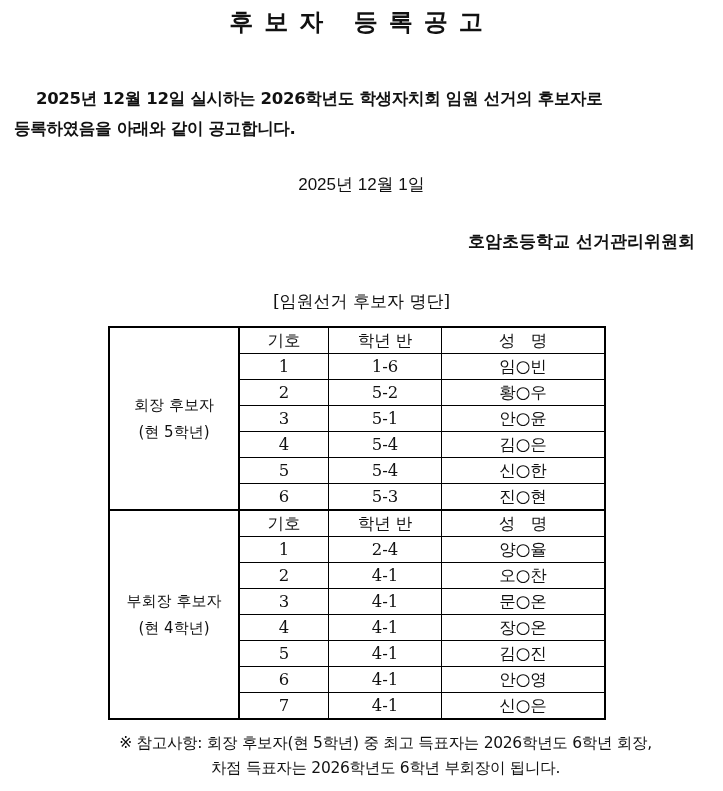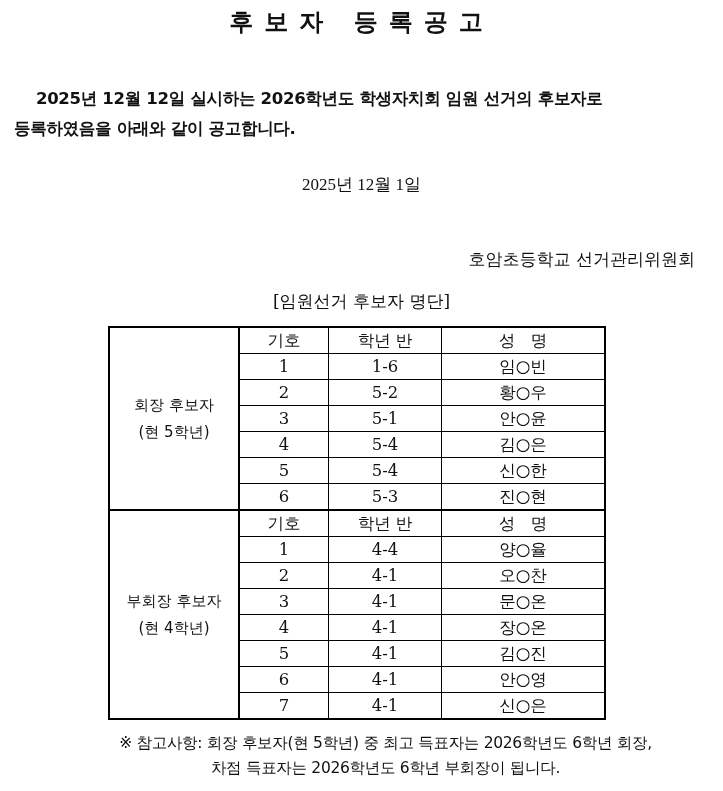--- a/index.html
+++ b/index.html
@@ -15,25 +15,25 @@
     }
     .para {
       position: absolute; top: 84px; left: 14px; width: 700px;
       font-size: 16.5px; line-height: 30px;
       font-family: "DejaVu Sans", sans-serif; font-weight: bold;
       letter-spacing: -0.3px;
     }
     .para .indent { display: inline-block; width: 22px; }
     .date {
       position: absolute; top: 173px; left: 0; width: 723px; text-align: center;
-      font-size: 17px; font-family: Liberation Serif, serif;
+      font-size: 17px; font-family: Liberation Sans, sans-serif;
     }
     .org {
-      position: absolute; top: 248px; right: 28px;
-      font-size: 17px; font-family: "DejaVu Serif", serif;
+      position: absolute; top: 230px; right: 28px;
+      font-size: 17px; font-family: "DejaVu Serif", serif; font-weight: bold;
     }
     .list-title {
       position: absolute; top: 290px; left: 0; width: 723px; text-align: center;
       font-size: 17px; font-family: "DejaVu Serif", serif;
     }
     table.cand {
       position: absolute; top: 326px; left: 108px; width: 498px;
       border-collapse: collapse; font-size: 16.5px;
       font-family: "DejaVu Serif", serif;
     }
@@ -120,21 +120,21 @@
       <td class="group" rowspan="8">
         <div>부회장 후보자</div>
         <div>(현 4학년)</div>
       </td>
       <td>기호</td>
       <td>학년 반</td>
       <td style="white-space:pre;">성   명</td>
     </tr>
     <tr>
       <td>1</td>
-      <td>4-4</td>
+      <td>2-4</td>
       <td>양○율</td>
     </tr>
     <tr>
       <td>2</td>
       <td>4-1</td>
       <td>오○찬</td>
     </tr>
     <tr>
       <td>3</td>
       <td>4-1</td>

